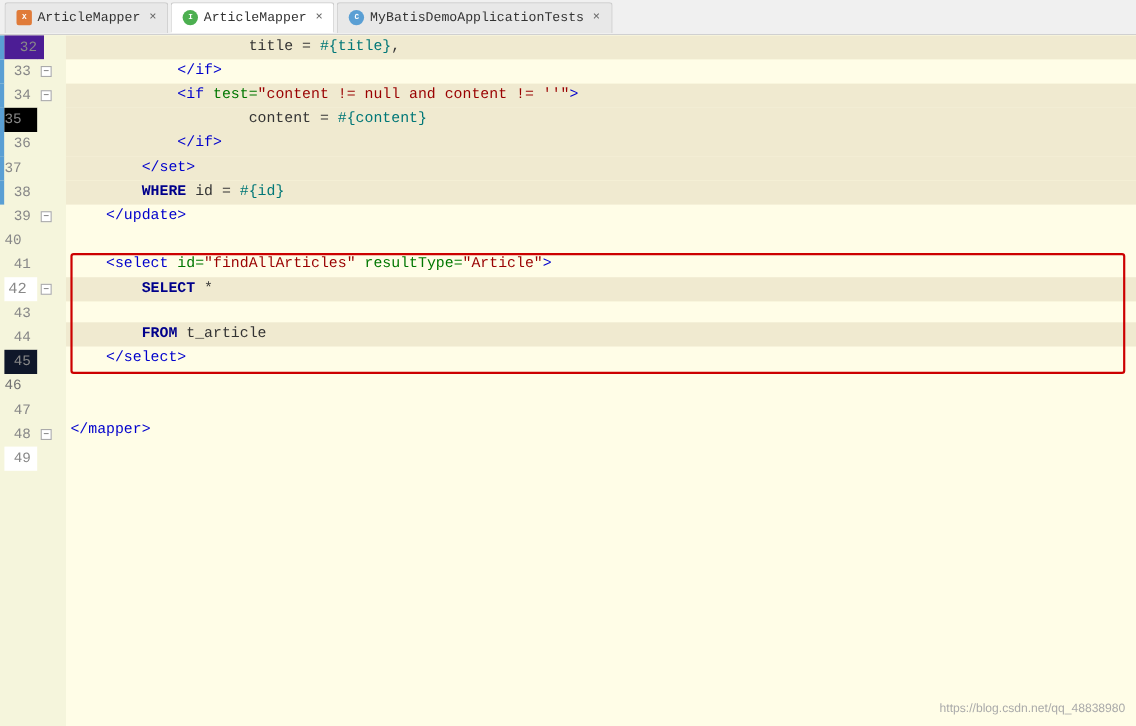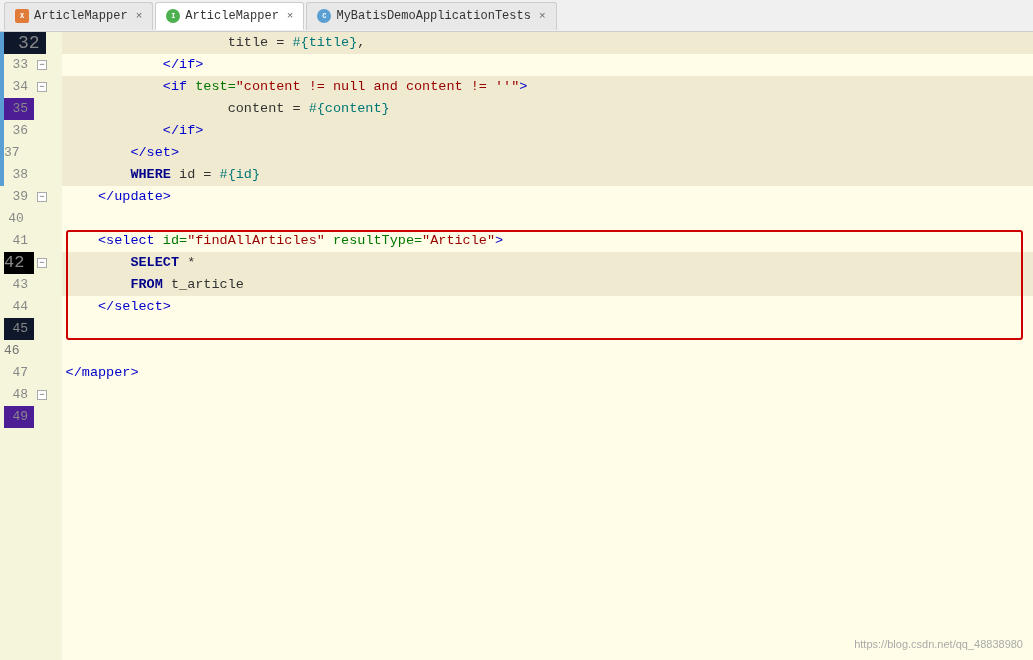--- a/index.html
+++ b/index.html
@@ -157,40 +157,40 @@
     <span>MyBatisDemoApplicationTests</span>
     <span class="tab-close">×</span>
   </div>
 </div>
 
 <div class="editor">
   <div class="gutter">
 
   <div style="display: flex; align-items: center; min-height: 22px;">
         <div style="width: 4px; min-height: 22px; background: rgb(90, 159, 212); flex-shrink: 0;"></div>
-        <div style="min-width: 30px; text-align: right; padding-right: 6px; color: rgb(136, 136, 136); font-size: 18px; line-height: 22px; background: #0f172a; padding-left: 14px;">32</div>
+        <div style="min-width: 30px; text-align: right; padding-right: 6px; color: rgb(136, 136, 136); font-size: 13px; line-height: 22px; background: #4c1d95; padding-left: 14px;">32</div>
         <div style="width: 16px; display: flex; align-items: center; justify-content: center; background: rgb(245, 245, 220); min-height: 22px;"></div>
       </div>
       <div style="display: flex; align-items: center; min-height: 22px;">
         <div style="width: 4px; min-height: 22px; background: rgb(90, 159, 212); flex-shrink: 0;"></div>
         <div style="min-width: 30px; text-align: right; padding-right: 6px; color: rgb(136, 136, 136); font-size: 13px; line-height: 22px; background: rgb(245, 245, 220);">33</div>
         <div style="width: 16px; display: flex; align-items: center; justify-content: center; background: rgb(245, 245, 220); min-height: 22px;">
           <div style="width: 10px; height: 10px; border: 1px solid rgb(170, 170, 170); background: rgb(255, 255, 255); display: flex; align-items: center; justify-content: center; font-size: 9px; color: rgb(85, 85, 85); cursor: pointer;">−</div>
         </div>
       </div>
       <div style="display: flex; align-items: center; min-height: 22px;">
         <div style="width: 4px; min-height: 22px; background: rgb(90, 159, 212); flex-shrink: 0;"></div>
         <div style="min-width: 30px; text-align: right; padding-right: 6px; color: rgb(136, 136, 136); font-size: 13px; line-height: 22px; background: rgb(245, 245, 220);">34</div>
         <div style="width: 16px; display: flex; align-items: center; justify-content: center; background: rgb(245, 245, 220); min-height: 22px;">
           <div style="width: 10px; height: 10px; border: 1px solid rgb(170, 170, 170); background: rgb(255, 255, 255); display: flex; align-items: center; justify-content: center; font-size: 9px; color: rgb(85, 85, 85); cursor: pointer;">−</div>
         </div>
       </div>
       <div style="display: flex; align-items: center; min-height: 22px;">
         <div style="width: 4px; min-height: 22px; background: rgb(90, 159, 212); flex-shrink: 0;"></div>
-        <div style="min-width: 30px; text-align: right; padding-right: 6px; color: rgb(136, 136, 136); font-size: 13px; line-height: 22px; background: #4c1d95;">35</div>
+        <div style="min-width: 30px; padding-right: 6px; color: rgb(136, 136, 136); font-size: 13px; line-height: 22px; background: #000000;">35</div>
         <div style="width: 16px; display: flex; align-items: center; justify-content: center; background: rgb(245, 245, 220); min-height: 22px;"></div>
       </div>
       <div style="display: flex; align-items: center; min-height: 22px;">
         <div style="width: 4px; min-height: 22px; background: rgb(90, 159, 212); flex-shrink: 0;"></div>
         <div style="min-width: 30px; text-align: right; padding-right: 6px; color: rgb(136, 136, 136); font-size: 13px; line-height: 22px; background: rgb(245, 245, 220);">36</div>
         <div style="width: 16px; display: flex; align-items: center; justify-content: center; background: rgb(245, 245, 220); min-height: 22px;"></div>
       </div>
       <div style="display: flex; align-items: center; min-height: 22px;">
         <div style="width: 4px; min-height: 22px; background: rgb(90, 159, 212); flex-shrink: 0;"></div>
         <div style="min-width: 30px; text-align: left; padding-right: 6px; color: rgb(136, 136, 136); font-size: 13px; line-height: 22px; background: rgb(245, 245, 220);">37</div>
@@ -203,31 +203,31 @@
       </div>
       <div style="display: flex; align-items: center; min-height: 22px; font-family: Liberation Mono, monospace;">
         <div style="width: 4px; min-height: 22px; background: transparent; flex-shrink: 0;"></div>
         <div style="min-width: 30px; text-align: right; padding-right: 6px; color: rgb(136, 136, 136); font-size: 13px; line-height: 22px; background: rgb(245, 245, 220);">39</div>
         <div style="width: 16px; display: flex; align-items: center; justify-content: center; background: rgb(245, 245, 220); min-height: 22px;">
           <div style="width: 10px; height: 10px; border: 1px solid rgb(170, 170, 170); background: rgb(255, 255, 255); display: flex; align-items: center; justify-content: center; font-size: 9px; color: rgb(85, 85, 85); cursor: pointer;">−</div>
         </div>
       </div>
       <div style="display: flex; align-items: center; min-height: 22px;">
         <div style="width: 4px; min-height: 22px; background: transparent; flex-shrink: 0;"></div>
-        <div style="min-width: 30px; text-align: center; padding-right: 6px; color: rgb(136, 136, 136); font-size: 13px; line-height: 22px; background: rgb(245, 245, 220);">40</div>
+        <div style="min-width: 30px; text-align: left; padding-right: 6px; color: rgb(136, 136, 136); font-size: 13px; line-height: 22px; background: rgb(245, 245, 220);">40</div>
         <div style="width: 16px; display: flex; align-items: center; justify-content: center; background: rgb(245, 245, 220); min-height: 22px;"></div>
       </div>
       <div style="display: flex; align-items: center; min-height: 22px;">
         <div style="width: 4px; min-height: 22px; background: transparent; flex-shrink: 0;"></div>
         <div style="min-width: 30px; text-align: right; padding-right: 6px; color: rgb(136, 136, 136); font-size: 13px; line-height: 22px; background: rgb(245, 245, 220);">41</div>
         <div style="width: 16px; display: flex; align-items: center; justify-content: center; background: rgb(245, 245, 220); min-height: 22px;"></div>
       </div>
       <div style="display: flex; align-items: center; min-height: 22px;">
         <div style="width: 4px; min-height: 22px; background: transparent; flex-shrink: 0;"></div>
-        <div style="min-width: 30px; text-align: left; padding-right: 6px; color: rgb(136, 136, 136); font-size: 17px; line-height: 22px; background: #000000;">42</div>
+        <div style="min-width: 30px; text-align: center; padding-right: 6px; color: rgb(136, 136, 136); font-size: 14px; line-height: 22px; background: #ffffff;">42</div>
         <div style="width: 16px; display: flex; align-items: center; justify-content: center; background: rgb(245, 245, 220); min-height: 22px;">
           <div style="width: 10px; height: 10px; border: 1px solid rgb(170, 170, 170); background: rgb(255, 255, 255); display: flex; align-items: center; justify-content: center; font-size: 9px; color: rgb(85, 85, 85); cursor: pointer;">−</div>
         </div>
       </div>
       <div style="display: flex; align-items: center; min-height: 22px;">
         <div style="width: 4px; min-height: 22px; background: transparent; flex-shrink: 0;"></div>
         <div style="min-width: 30px; text-align: right; padding-right: 6px; color: rgb(136, 136, 136); font-size: 13px; line-height: 22px; background: rgb(245, 245, 220);">43</div>
         <div style="width: 16px; display: flex; align-items: center; justify-content: center; background: rgb(245, 245, 220); min-height: 22px;"></div>
       </div>
       <div style="display: flex; align-items: flex-start; min-height: 22px;">
@@ -252,38 +252,38 @@
       </div>
       <div style="display: flex; align-items: center; min-height: 22px;">
         <div style="width: 4px; min-height: 22px; background: transparent; flex-shrink: 0;"></div>
         <div style="min-width: 30px; text-align: right; padding-right: 6px; color: rgb(136, 136, 136); font-size: 13px; line-height: 22px; background: rgb(245, 245, 220);">48</div>
         <div style="width: 16px; display: flex; align-items: center; justify-content: center; background: rgb(245, 245, 220); min-height: 22px;">
           <div style="width: 10px; height: 10px; border: 1px solid rgb(170, 170, 170); background: rgb(255, 255, 255); display: flex; align-items: center; justify-content: center; font-size: 9px; color: rgb(85, 85, 85); cursor: pointer;">−</div>
         </div>
       </div>
       <div style="display: flex; align-items: center; min-height: 22px;">
         <div style="width: 4px; min-height: 22px; background: transparent; flex-shrink: 0;"></div>
-        <div style="min-width: 30px; text-align: right; padding-right: 6px; color: rgb(136, 136, 136); font-size: 13px; line-height: 22px; background: #4c1d95;">49</div>
+        <div style="min-width: 30px; text-align: right; padding-right: 6px; color: rgb(136, 136, 136); font-size: 13px; line-height: 22px; background: #ffffff;">49</div>
         <div style="width: 16px; display: flex; align-items: center; justify-content: center; background: rgb(245, 245, 220); min-height: 22px;"></div>
       </div>
     </div>
   <div class="code-area" style="position:relative;">
 
   <div class="code-line highlighted" style="min-height: 22px;">                    <span class="kw-text">title = </span><span class="kw-hash">#{title}</span><span class="kw-text">,</span></div>
       <div class="code-line" style="min-height: 22px;">            <span class="kw-tag">&lt;/if&gt;</span></div>
       <div class="code-line highlighted" style="min-height: 22px;">            <span class="kw-tag">&lt;if </span><span class="kw-attr">test=</span><span class="kw-val">"content != null and content != ''"</span><span class="kw-tag">&gt;</span></div>
       <div class="code-line highlighted" style="min-height: 22px;">                    <span class="kw-text">content = </span><span class="kw-hash">#{content}</span></div>
       <div class="code-line highlighted" style="min-height: 22px;">            <span class="kw-tag">&lt;/if&gt;</span></div>
       <div class="code-line highlighted" style="min-height: 22px;">        <span class="kw-tag">&lt;/set&gt;</span></div>
       <div class="code-line highlighted" style="min-height: 22px;">        <span class="kw-sql">WHERE</span><span class="kw-text"> id = </span><span class="kw-hash">#{id}</span></div>
       <div class="code-line" style="min-height: 22px;">    <span class="kw-tag">&lt;/update&gt;</span></div>
       <div class="code-line" style="min-height: 22px;"></div>
       <div class="code-line" style="min-height: 22px;">    <span class="kw-tag">&lt;select </span><span class="kw-attr">id=</span><span class="kw-val">"findAllArticles"</span><span class="kw-text"> </span><span class="kw-attr">resultType=</span><span class="kw-val">"Article"</span><span class="kw-tag">&gt;</span></div>
       <div class="code-line highlighted" style="min-height: 22px;">        <span class="kw-sql">SELECT</span><span class="kw-text"> *</span></div>
-      <div class="code-line highlighted" style="min-height: 22px;">        <span class="kw-sql">FROM</span><span class="kw-text"> t_article</span></div>
+      <div class="code-line highlighted" style="min-height: 22px; margin-top: 19px;">        <span class="kw-sql">FROM</span><span class="kw-text"> t_article</span></div>
       <div class="code-line" style="min-height: 22px;">    <span class="kw-tag">&lt;/select&gt;</span></div>
       <div class="code-line" style="min-height: 22px;"></div>
       <div class="code-line" style="min-height: 22px;"></div>
       <div class="code-line" style="min-height: 22px;"><span class="kw-tag">&lt;/mapper&gt;</span></div>
       <div class="code-line" style="min-height: 22px;"></div>
       <div style="position: absolute; top: 198px; left: 4px; right: 10px; height: 110px; border: 2px solid rgb(204, 0, 0); border-radius: 3px; pointer-events: none; z-index: 10;"></div>
     </div>
 </div>
 
 <div class="watermark">https://blog.csdn.net/qq_48838980</div>

